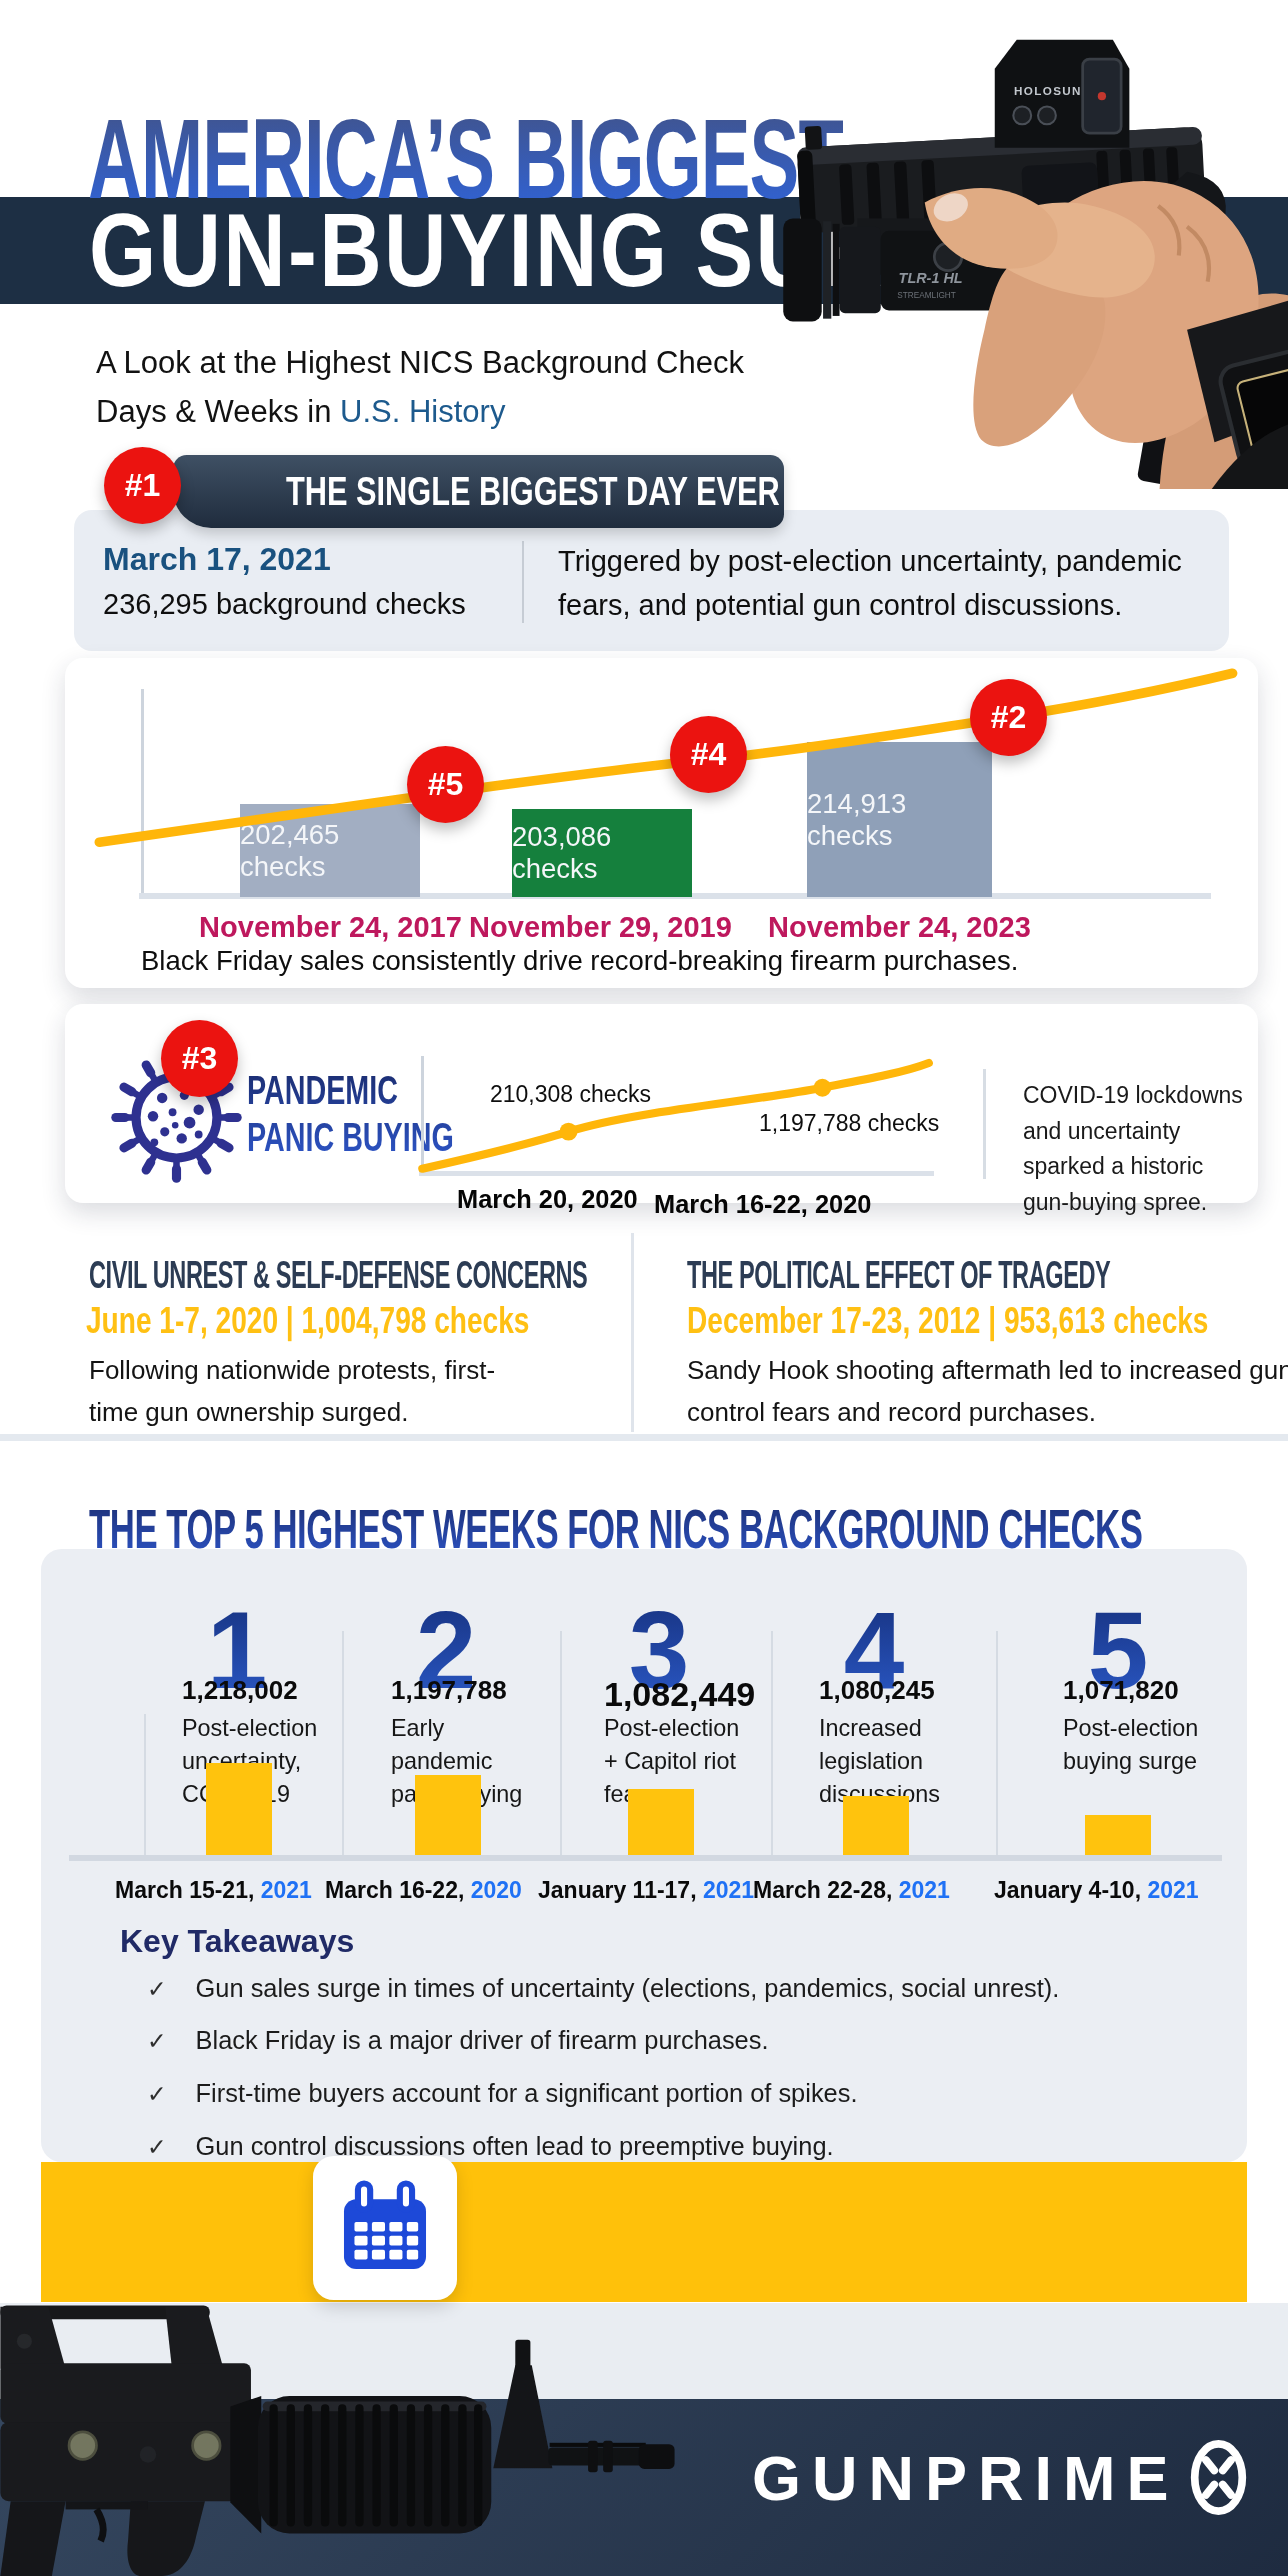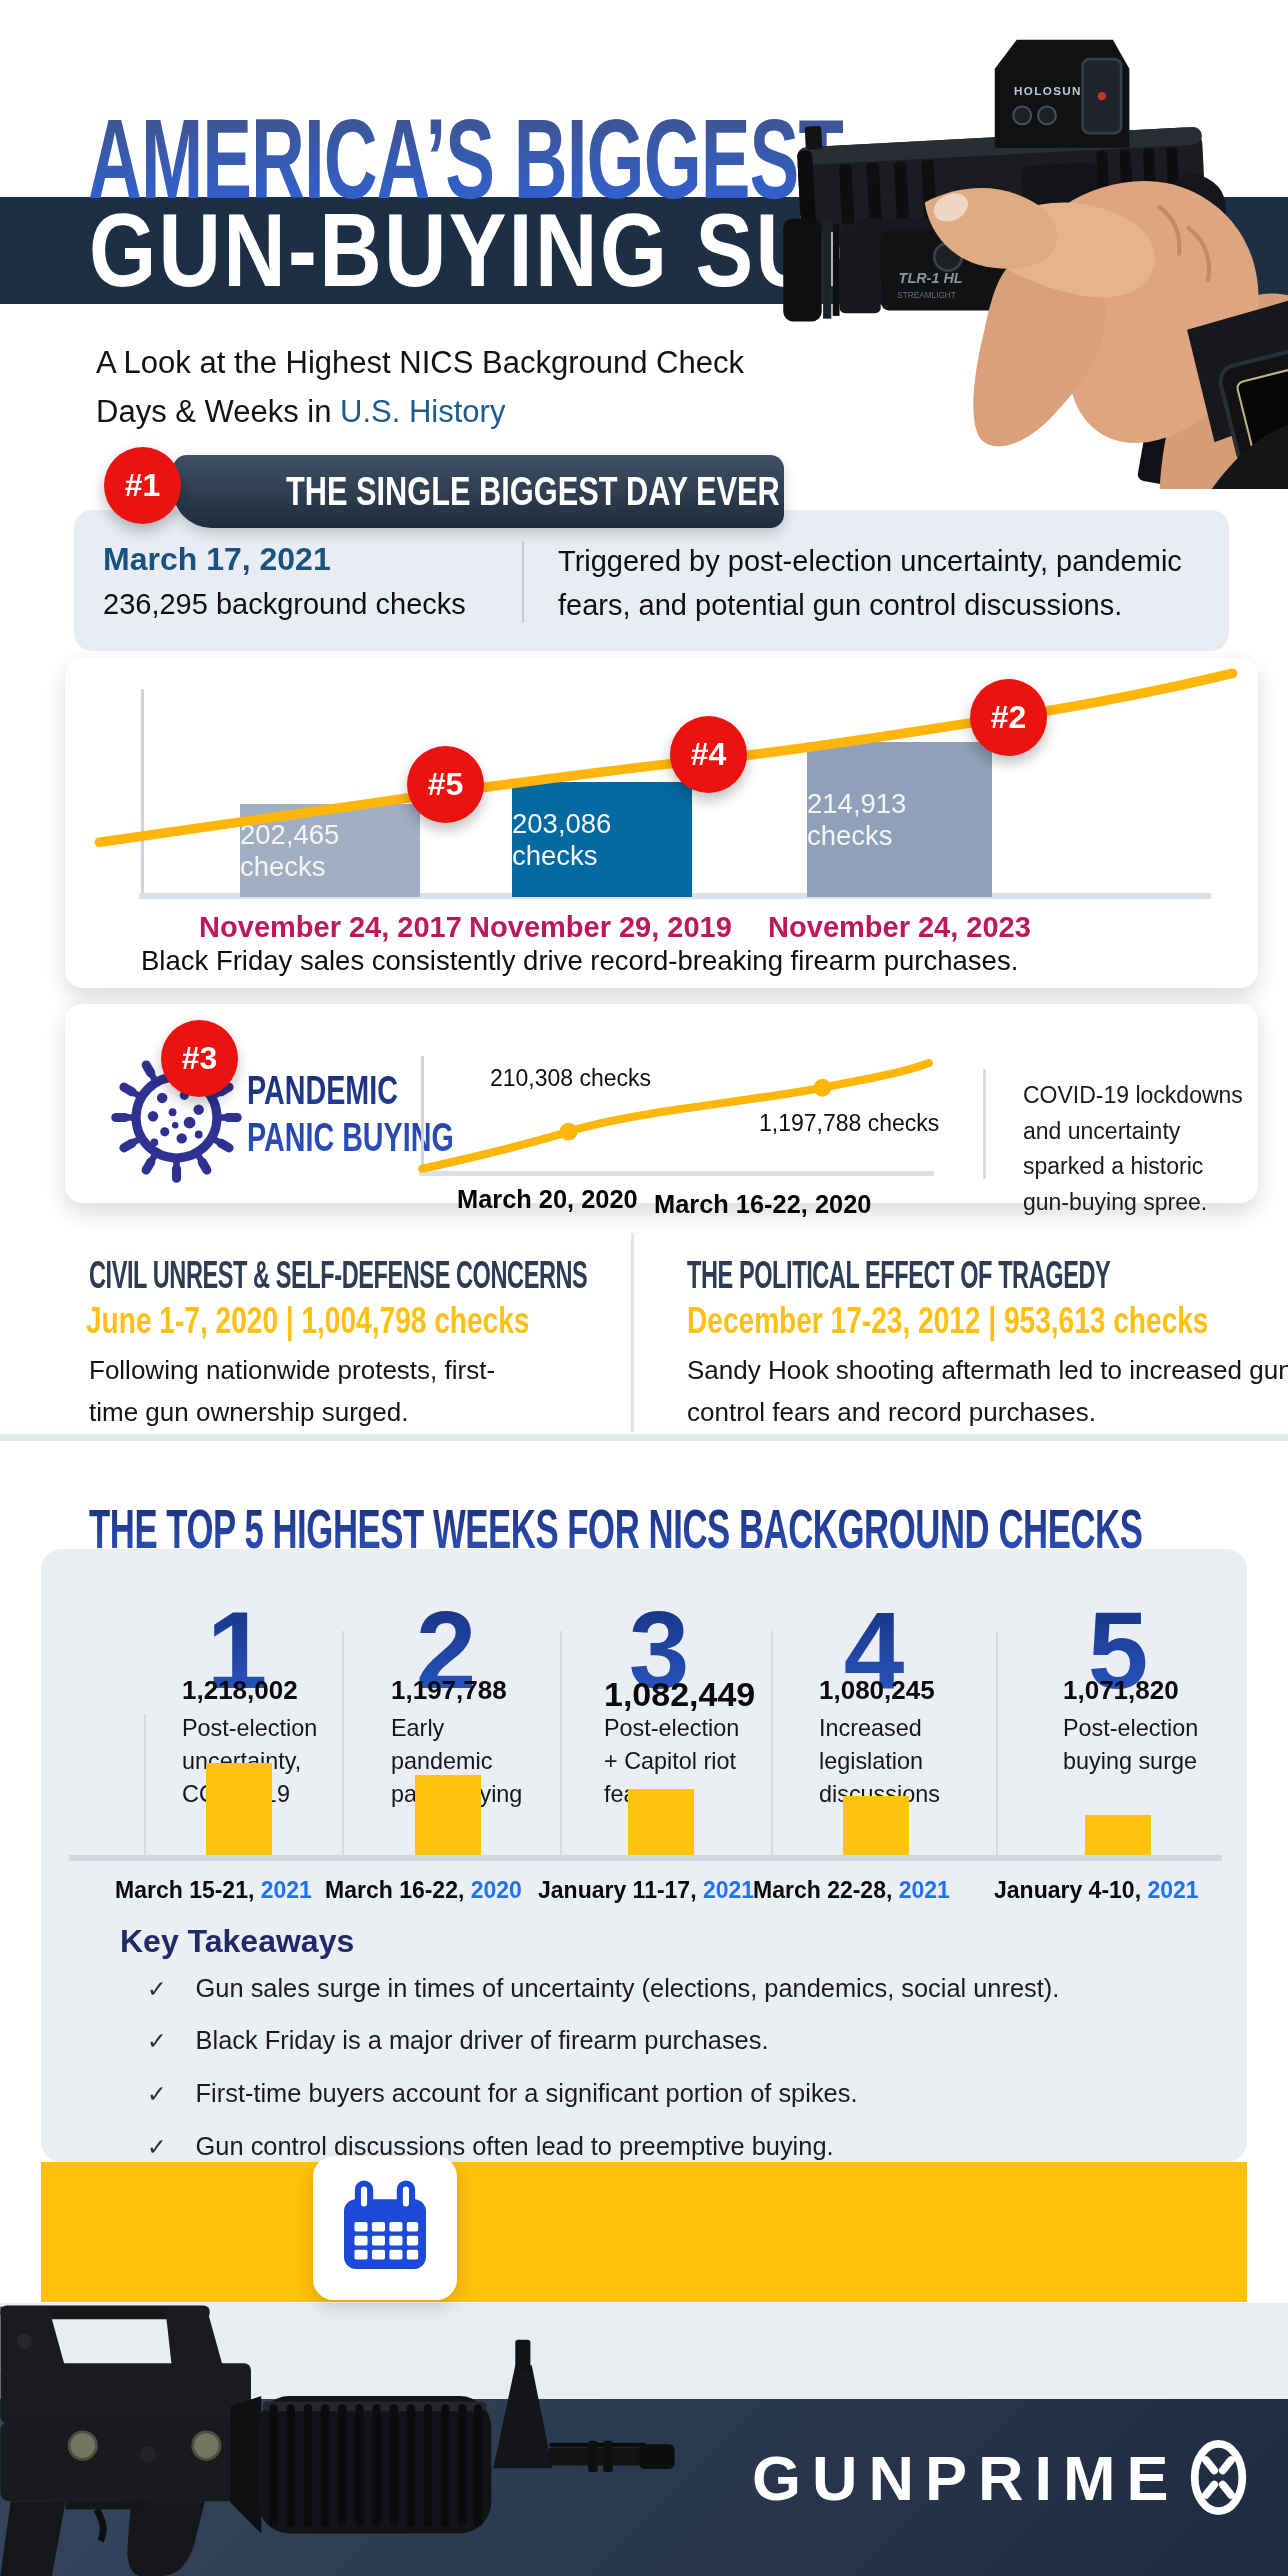--- a/index.html
+++ b/index.html
@@ -125,21 +125,21 @@
   <div class="vline" style="left:522px;top:541px;width:2.1px;height:82px;background:#c6ccd4;"></div>
   <div class="abs" style="left:558px;top:540px;width:646px;font-size:29px;line-height:1.5;color:#0e0e0e;">Triggered by post-election uncertainty, pandemic fears, and potential gun control discussions.</div>
 
   <div class="card" style="left:65px;top:658px;width:1193px;height:330px;">
     <div class="vline" style="left:76px;top:31px;width:3.4px;height:206px;"></div>
     <div class="hline" style="left:74px;top:235px;width:1072px;height:6.2px;"></div>
 
     <div class="bar-bf" style="left: 175px; bottom: 91px; width: 180px; background: rgb(162, 174, 194); height: 93px;">
         <span>202,465  checks</span>
       </div>
-    <div class="bar-bf" style="left: 447px; bottom: 91px; width: 180px; background: #0369a1; height: 115px;">
+    <div class="bar-bf" style="left: 447px; bottom: 91px; width: 180px; background: #15803d; height: 88px;">
         <span>203,086 checks</span>
       </div>
     <div class="bar-bf" style="left: 742px; bottom: 91px; width: 185px; background: rgb(143, 160, 184); height: 155px;">
         <span>214,913 checks</span>
       </div>
 
     <svg class="abs" style="left:0;top:0;" width="1193" height="330" viewBox="0 0 1737 480">
       <path d="M 50 268 C 230 242 420 214 553 196 C 700 176 800 162 935 148 C 1090 132 1240 106 1373 86 C 1480 70 1610 44 1700 22" fill="none" stroke="#ffb60a" stroke-width="14" stroke-linecap="round"></path>
     </svg>
 
@@ -243,21 +243,21 @@
 
     <div class="vline" style="left:356px;top:52px;width:2.7px;height:117px;"></div>
     <div class="hline" style="left:354px;top:167px;width:515px;height:4.8px;"></div>
 
     <svg class="abs" style="left:0;top:0;" width="1193" height="199" viewBox="0 0 1737 290">
       <path d="M 520 240 C 600 222 670 206 733 186 C 830 156 1000 142 1103 122 C 1160 111 1222 100 1258 86" fill="none" stroke="#ffb60a" stroke-width="12" stroke-linecap="round"></path>
       <circle cx="733" cy="186" r="13" fill="#ffb60a"></circle>
       <circle cx="1103" cy="122" r="13" fill="#ffb60a"></circle>
     </svg>
 
-    <div class="abs" style="left:425px;top:61px;font-size:23px;color:#0e0e0e;">210,308 checks</div>
+    <div class="abs" style="left:425px;top:77px;font-size:23px;color:#0e0e0e;">210,308 checks</div>
     <div class="abs" style="left:694px;top:106px;font-size:23px;color:#0e0e0e;">1,197,788 checks</div>
     <div class="abs" style="left:392px;top:181px;font-size:25.4px;font-weight:700;color:#050505;">March 20, 2020</div>
     <div class="abs" style="left:589px;top:186px;font-size:25.4px;font-weight:700;color:#050505;">March 16-22, 2020</div>
 
     <div class="vline" style="left:918px;top:65px;width:2.7px;height:110px;background:#d7dde4;"></div>
     <div class="abs" style="left:958px;top:74px;width:227px;font-size:23px;line-height:1.55;color:#1a1a1a;">COVID-19 lockdowns and uncertainty sparked a historic gun-buying spree.</div>
   </div>
 
   <div class="abs" style="left:89px;top:1254px;">
     <span class="cond" style="font-size:38px;letter-spacing:-0.7px;color:#2c3c54;transform:scaleX(.62);">CIVIL UNREST &amp; SELF-DEFENSE CONCERNS</span>

